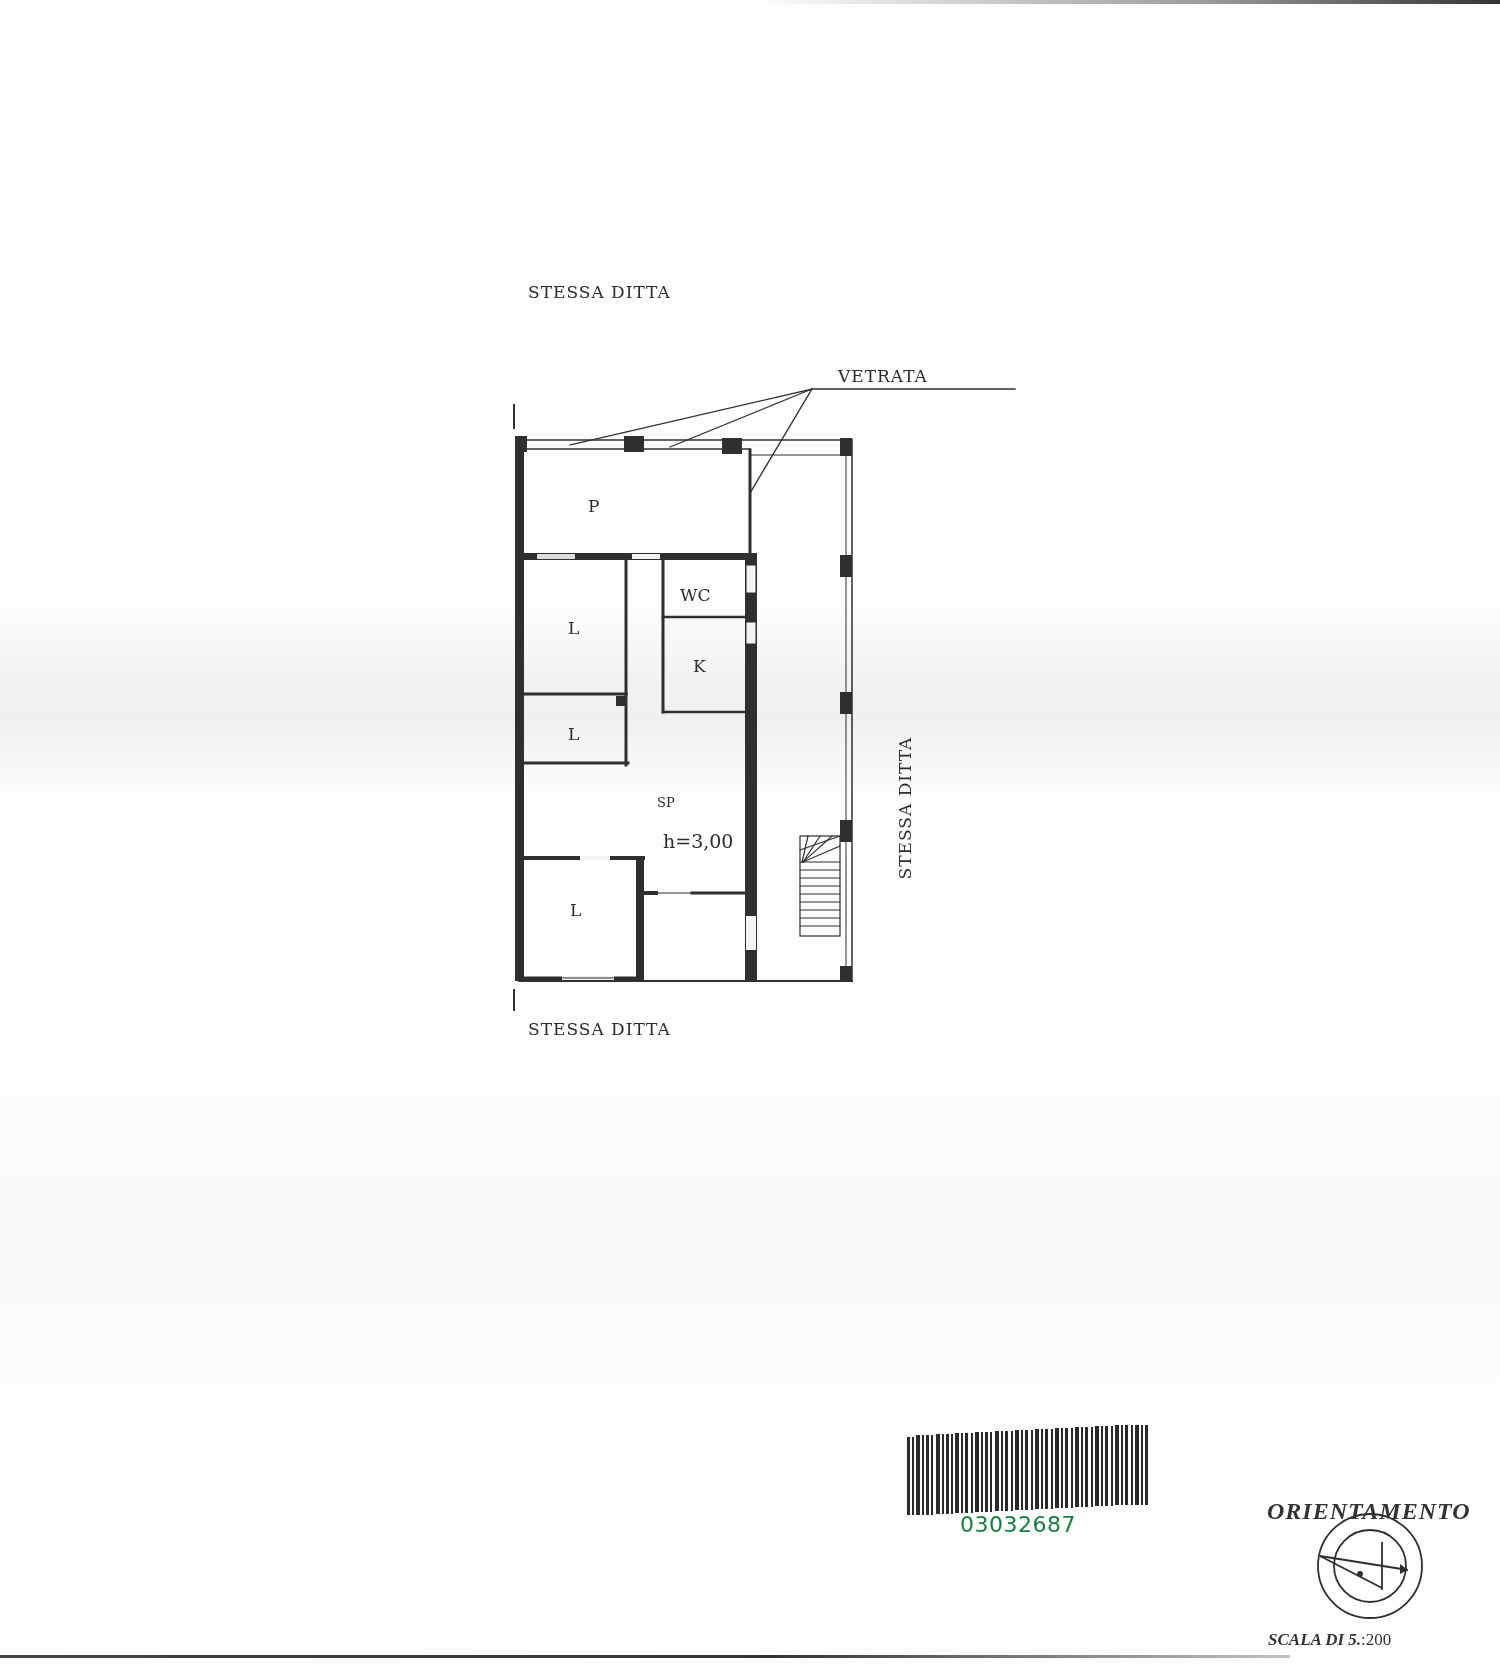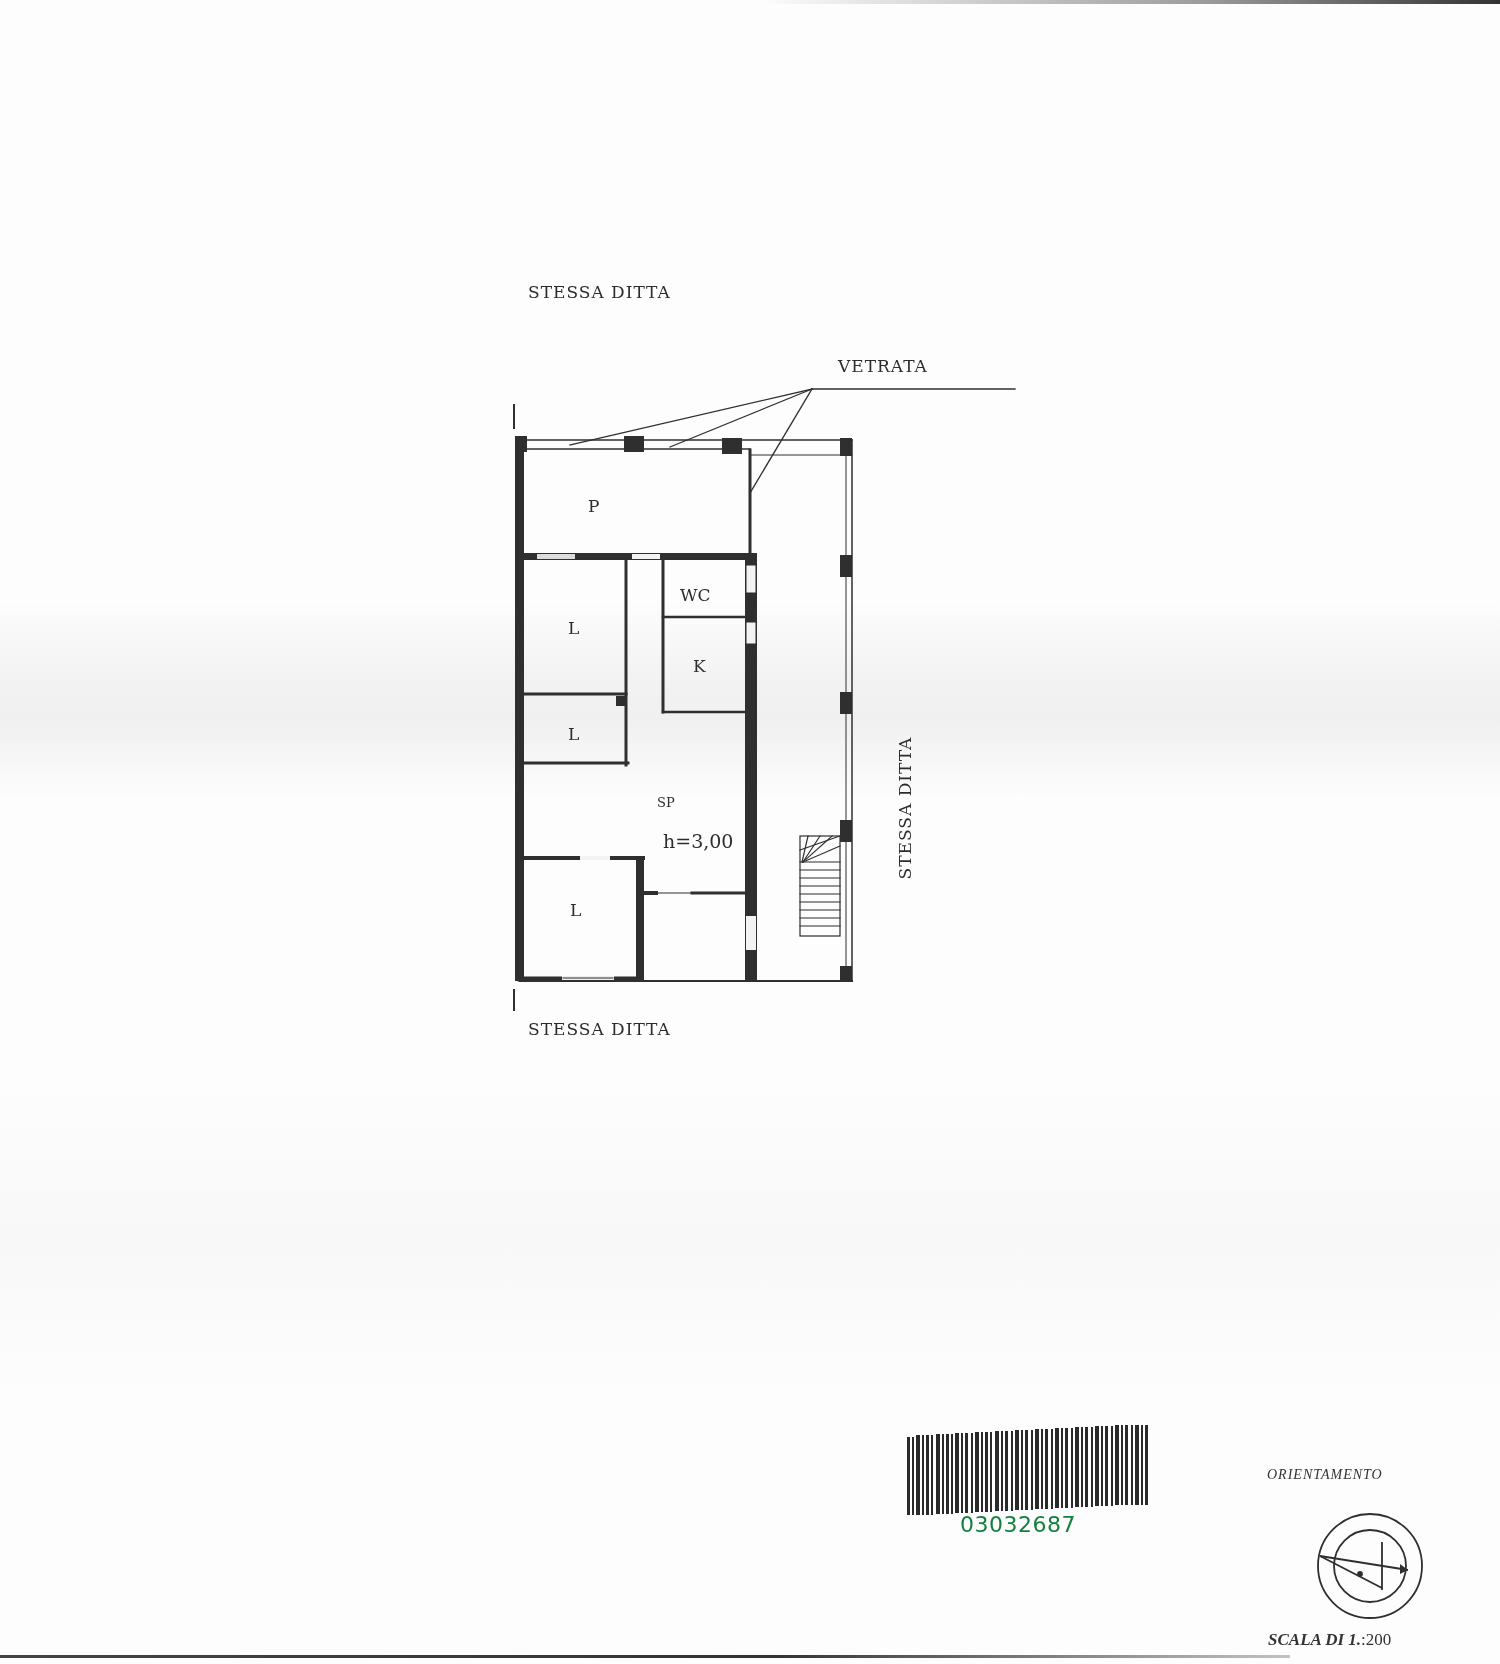--- a/index.html
+++ b/index.html
@@ -56,21 +56,21 @@
     }
     .label-top { left: 528px; top: 282px; }
     .label-bottom { left: 528px; top: 1019px; }
     .label-right {
       left: 815px; top: 798px;
       transform: rotate(-90deg);
       transform-origin: center center;
       width: 180px;
       text-align: center;
     }
-    .label-vetrata { left: 838px; top: 356px; font-size: 17px; }
+    .label-vetrata { left: 838px; top: 366px; font-size: 17px; }
     .room-label {
       position: absolute;
       font-family: "DejaVu Serif", serif;
       color: #2c2c2c;
       font-size: 17px;
       white-space: nowrap;
     }
     .barcode {
       position: absolute;
       left: 905px;
@@ -83,25 +83,25 @@
       left: 960px;
       top: 1512px;
       font-family: "DejaVu Sans", sans-serif;
       font-size: 22px;
       color: #15803d;
       letter-spacing: 0.5px;
     }
     .orient-title {
       position: absolute;
       left: 1267px;
-      top: 1467px;
+      top: 1498px;
       font-family: "Liberation Serif", serif;
       font-style: italic;
-      font-weight: normal;
-      font-size: 14px;
+      font-weight: bold;
+      font-size: 24px;
       color: #333;
       letter-spacing: 1px;
     }
     .compass {
       position: absolute;
       left: 1312px;
       top: 1508px;
       width: 116px;
       height: 116px;
     }
@@ -297,14 +297,14 @@
     <circle cx="58" cy="58" r="52"></circle>
     <circle cx="58" cy="58" r="36"></circle>
     <line x1="8" y1="48" x2="96" y2="62"></line>
     <line x1="8" y1="48" x2="70" y2="80"></line>
     <line x1="70" y1="34" x2="70" y2="82"></line>
     <polygon points="96,62 88,56 88,66" fill="#2f2f2f" stroke="none"></polygon>
     <circle cx="48" cy="66" r="2" fill="#2f2f2f"></circle>
   </g>
 </svg>
 <div class="scale-label">
-  <span>SCALA DI 1.</span><span class="scale-value">:200</span>
+  <span>SCALA DI 5.</span><span class="scale-value">:200</span>
 </div>
 
 </body></html>

